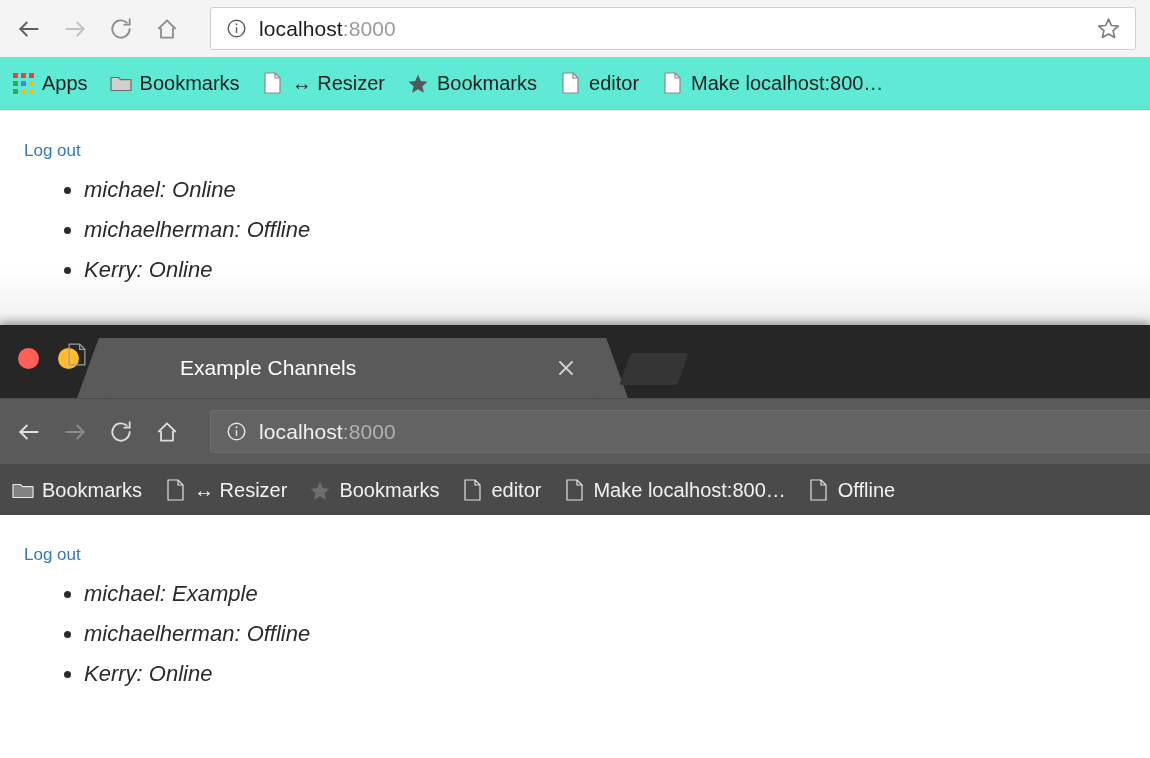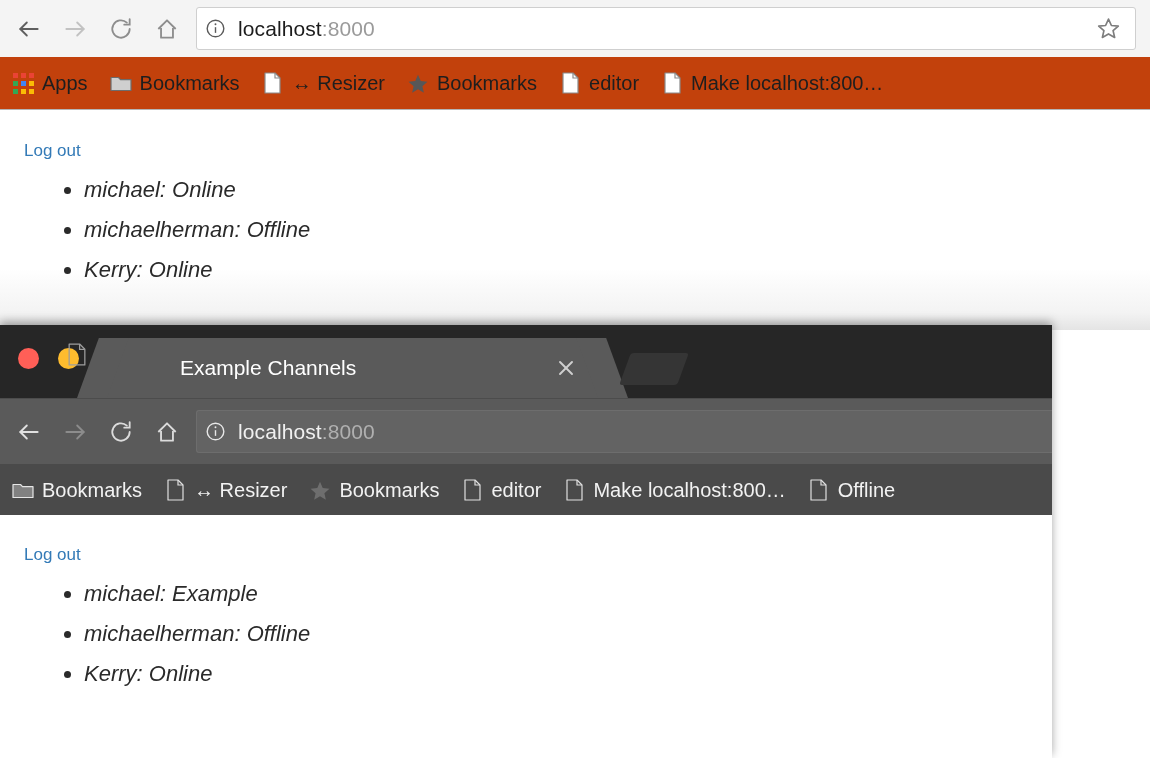--- a/index.html
+++ b/index.html
@@ -31,21 +31,21 @@
     height: 57px;
     background: #f4f4f4;
     display: flex;
     align-items: center;
   }
   .light-bookmarkbar {
     position: absolute;
     left: 0; top: 57px;
     width: 1150px;
     height: 53px;
-    background: #c2410c;
+    background: #5eead4;
     border-bottom: 1px solid #b5b5b5;
     display: flex;
     align-items: center;
     padding-left: 12px;
     box-sizing: border-box;
     overflow: hidden;
   }
   .light-content {
     position: absolute;
     left: 0; top: 111px;
@@ -68,27 +68,27 @@
     display: flex;
     align-items: center;
     justify-content: center;
   }
   .navbtn svg { display: block; }
 
   
   .omnibox {
     flex: 1;
     height: 43px;
-    margin-left: 6px;
+    margin-left: 20px;
     margin-right: 14px;
     border-radius: 3px;
     display: flex;
     align-items: center;
     box-sizing: border-box;
-    padding: 0 14px 0 7px;
+    padding: 0 14px 0 14px;
   }
   .omnibox.light {
     background: #ffffff;
     border: 1px solid #cfcfcf;
   }
   .omni-info {
     width: 22px; height: 22px;
     flex: 0 0 auto;
     margin-right: 12px;
     display: flex; align-items: center; justify-content: center;
@@ -158,21 +158,21 @@
   ul.userlist li {
     font-size: 22px;
     color: #2a2a2a;
     line-height: 1.82;
   }
 
   
   #window-front {
     position: absolute;
     left: 0; top: 325px;
-    width: 1052px;
+    width: 1150px;
     height: 433px;
     overflow: hidden;
     box-shadow: 0 -3px 9px rgba(0,0,0,0.35);
   }
   .dark-tabbar {
     position: absolute;
     left: 0; top: 0;
     width: 1150px;
     height: 73px;
     background: #262626;

